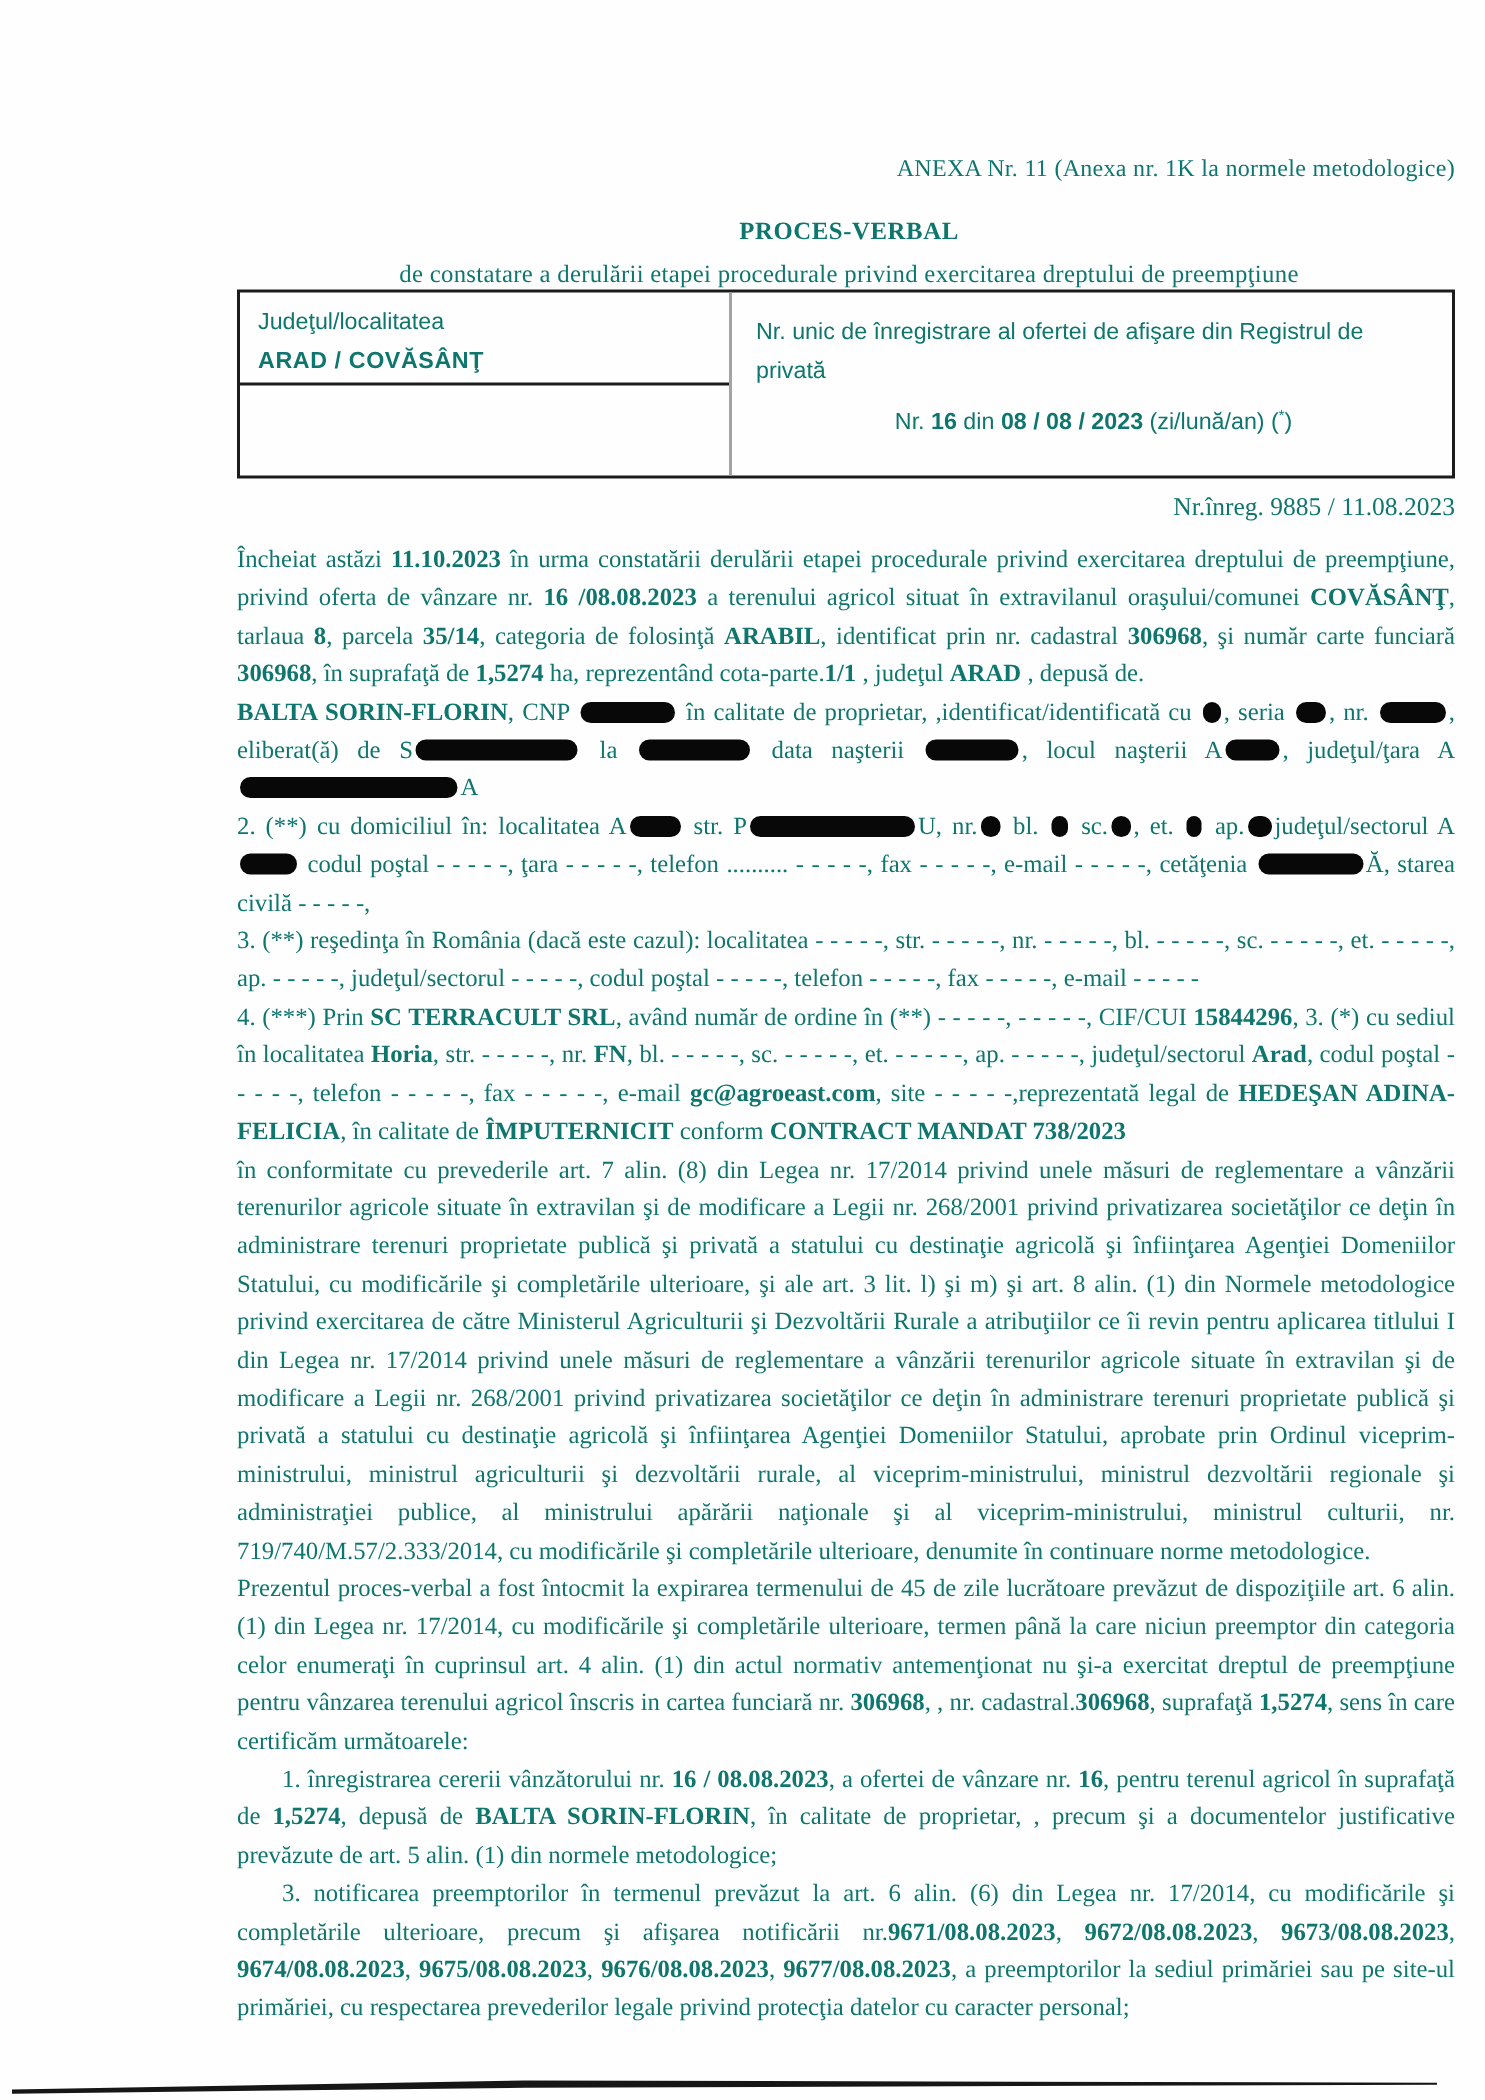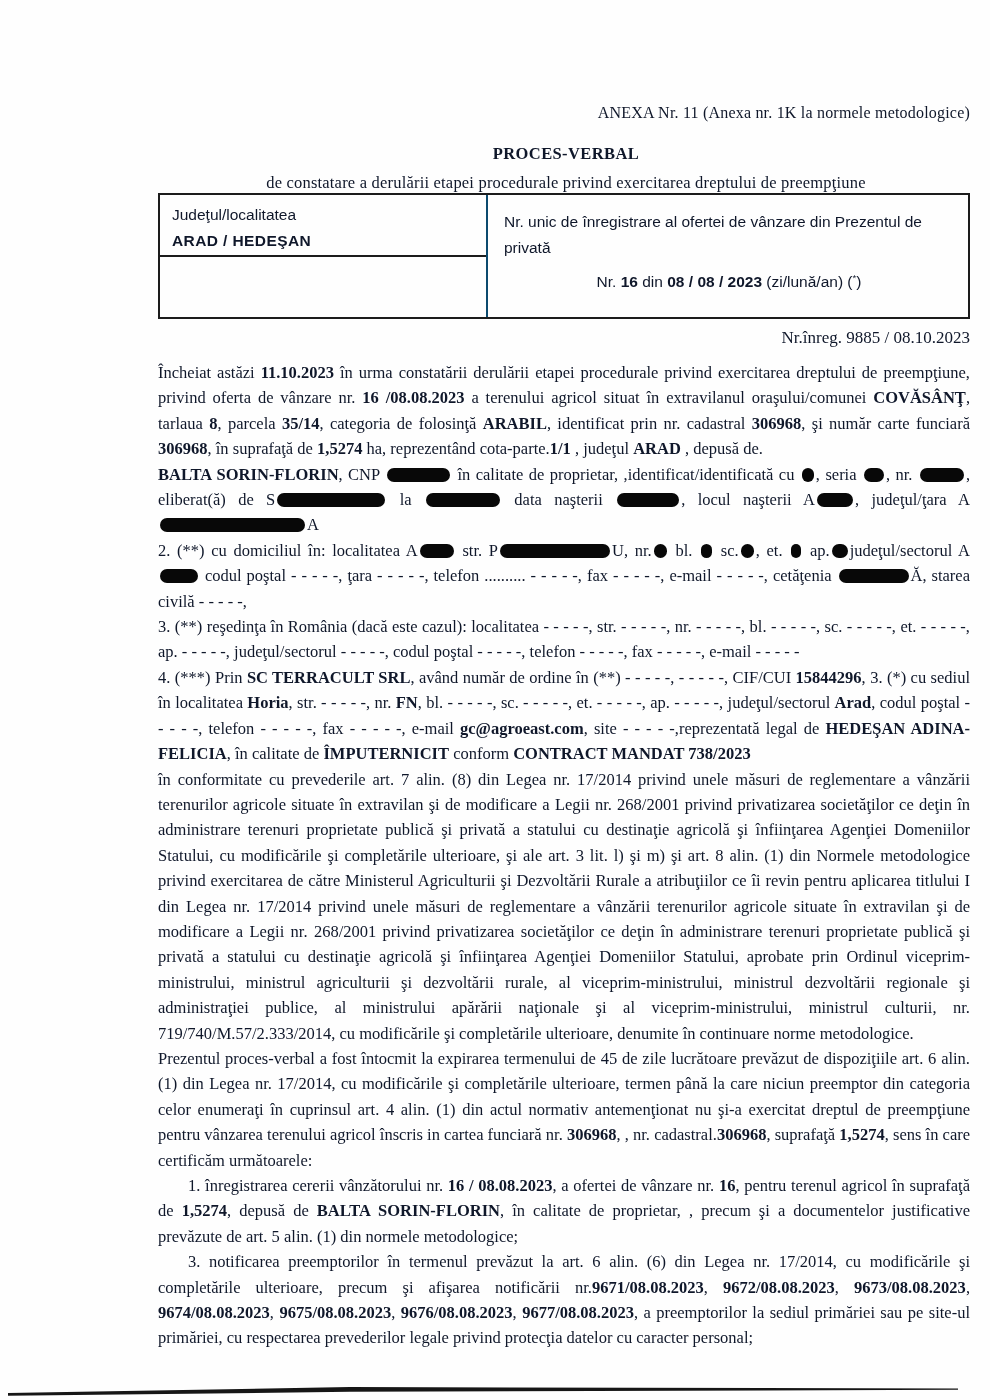--- a/index.html
+++ b/index.html
@@ -1,21 +1,21 @@
 <!DOCTYPE html>
 <html><head>
 <meta charset="utf-8">
 <style>
   html,body{margin:0;padding:0;background:#9a9a9a;}
   .page{
     position:relative;
     width:990px;height:1400px;
     margin:0 auto;
     background:#fefefe;
-    color:#0f172a;
+    color:#0f766e;
     font-family:"Liberation Serif", serif;
     overflow:hidden;
   }
   .anexa-note{
     position:absolute;top:104px;right:20px;
     font-size:16px;letter-spacing:.2px;
   }
   .center-head{
     position:absolute;left:160px;top:144px;width:812px;
     text-align:center;
@@ -24,21 +24,21 @@
   .doc-subtitle{font-size:16.5px;font-weight:400;margin-top:9px;letter-spacing:.2px;}
   .info-table{
     position:absolute;left:158px;top:193px;width:808px;height:122px;
     border:2px solid #1c1c1c;
     display:flex;
     font-family:"Liberation Sans", sans-serif;
     font-size:15.5px;
     box-sizing:content-box;
     background:#fefefe;
   }
-  .col-left{width:326px;border-right:2px solid #0c4a6e;display:flex;flex-direction:column;justify-content:space-between;}
+  .col-left{width:326px;border-right:2px solid #a3a3a3;display:flex;flex-direction:column;justify-content:space-between;}
   .cell{box-sizing:border-box;padding:7px 12px 0 12px;}
   .cell-top{height:62px;border-bottom:2px solid #1c1c1c;}
   .cell-bottom{flex:1;}
   .tbl-label{line-height:25px;}
   .tbl-value{font-weight:700;line-height:27px;letter-spacing:.4px;}
   .col-right{flex:1;box-sizing:border-box;padding:14px 14px 0 16px;}
   .tbl-line{line-height:26px;}
   .offer-nr-line{line-height:26px;margin-top:8px;text-align:center;}
   .reg-line{
     position:absolute;top:328px;right:20px;
@@ -68,31 +68,31 @@
 
   <div class="center-head">
     <div class="doc-title">PROCES-VERBAL</div>
     <div class="doc-subtitle">de constatare a derulării etapei procedurale privind exercitarea dreptului de preempţiune</div>
   </div>
 
   <div class="info-table">
     <div class="col-left">
       <div class="cell cell-top">
         <div class="tbl-label">Judeţul/localitatea</div>
-        <div class="tbl-value">ARAD / HEDEŞAN</div>
+        <div class="tbl-value">ARAD / COVĂSÂNŢ</div>
       </div>
     </div>
     <div class="col-right">
-      <div class="tbl-line">Nr. unic de înregistrare al ofertei de vânzare din Prezentul de</div>
+      <div class="tbl-line">Nr. unic de înregistrare al ofertei de afişare din Registrul de</div>
       <div class="tbl-line">privată</div>
       <div class="offer-nr-line"><span>Nr. </span><span class="b">16</span><span> din </span><span class="b">08 / 08 / 2023</span><span> (zi/lună/an) (</span><sup>*</sup><span>)</span></div>
     </div>
   </div>
 
-  <div class="reg-line">Nr.înreg. 9885 / 08.10.2023</div>
+  <div class="reg-line">Nr.înreg. 9885 / 11.08.2023</div>
 
   <div class="body-text">
     <p><span>Încheiat astăzi </span><span class="b">11.10.2023</span><span> în urma constatării derulării etapei procedurale privind exercitarea dreptului de preempţiune, privind oferta de vânzare nr. </span><span class="b">16 /08.08.2023</span><span> a terenului agricol situat în extravilanul oraşului/comunei </span><span class="b">COVĂSÂNŢ</span><span>, tarlaua </span><span class="b">8</span><span>, parcela </span><span class="b">35/14</span><span>, categoria de folosinţă </span><span class="b">ARABIL</span><span>, identificat prin nr. cadastral </span><span class="b">306968</span><span>, şi număr carte funciară </span><span class="b">306968</span><span>, în suprafaţă de </span><span class="b">1,5274</span><span> ha, reprezentând cota-parte.</span><span class="b">1/1</span><span> , judeţul </span><span class="b">ARAD</span><span> , depusă de.</span></p>
     <p><span class="b">BALTA SORIN-FLORIN</span><span>, CNP </span><span class="redact" style="width: 63px;"></span><span> în calitate de proprietar, ,identificat/identificată cu </span><span class="redact" style="width: 12px;"></span><span>, seria </span><span class="redact" style="width: 20px;"></span><span>, nr. </span><span class="redact" style="width: 44px;"></span><span>, eliberat(ă) de S</span><span class="redact" style="width: 108px;"></span><span> la </span><span class="redact" style="width: 74px;"></span><span> data naşterii </span><span class="redact" style="width: 62px;"></span><span>, locul naşterii A</span><span class="redact" style="width: 36px;"></span><span>, judeţul/ţara A</span><span class="redact" style="width: 145px;"></span><span>A</span></p>
     <p><span>2. (**) cu domiciliul în: localitatea A</span><span class="redact" style="width: 34px;"></span><span> str. P</span><span class="redact" style="width: 110px;"></span><span>U, nr.</span><span class="redact" style="width: 13px;"></span><span> bl. </span><span class="redact" style="width: 11px;"></span><span> sc.</span><span class="redact" style="width: 13px;"></span><span>, et. </span><span class="redact" style="width: 10px;"></span><span> ap.</span><span class="redact" style="width: 16px;"></span><span>judeţul/sectorul A</span><span class="redact" style="width: 38px;"></span><span> codul poştal - - - - -, ţara - - - - -, telefon .......... - - - - -, fax - - - - -, e-mail - - - - -, cetăţenia </span><span class="redact" style="width: 70px;"></span><span>Ă, starea civilă - - - - -,</span></p>
     <p><span>3. (**) reşedinţa în România (dacă este cazul): localitatea - - - - -, str. - - - - -, nr. - - - - -, bl. - - - - -, sc. - - - - -, et. - - - - -, ap. - - - - -, judeţul/sectorul - - - - -, codul poştal - - - - -, telefon - - - - -, fax - - - - -, e-mail - - - - -</span></p>
     <p><span>4. (***) Prin </span><span class="b">SC TERRACULT SRL</span><span>, având număr de ordine în (**) - - - - -, - - - - -, CIF/CUI </span><span class="b">15844296</span><span>, 3. (*) cu sediul în localitatea </span><span class="b">Horia</span><span>, str. - - - - -, nr. </span><span class="b">FN</span><span>, bl. - - - - -, sc. - - - - -, et. - - - - -, ap. - - - - -, judeţul/sectorul </span><span class="b">Arad</span><span>, codul poştal - - - - -, telefon - - - - -, fax - - - - -, e-mail </span><span class="b">gc@agroeast.com</span><span>, site - - - - -,reprezentată legal de </span><span class="b">HEDEŞAN ADINA-FELICIA</span><span>, în calitate de </span><span class="b">ÎMPUTERNICIT</span><span> conform </span><span class="b">CONTRACT MANDAT 738/2023</span></p>
     <p><span>în conformitate cu prevederile art. 7 alin. (8) din Legea nr. 17/2014 privind unele măsuri de reglementare a vânzării terenurilor agricole situate în extravilan şi de modificare a Legii nr. 268/2001 privind privatizarea societăţilor ce deţin în administrare terenuri proprietate publică şi privată a statului cu destinaţie agricolă şi înfiinţarea Agenţiei Domeniilor Statului, cu modificările şi completările ulterioare, şi ale art. 3 lit. l) şi m) şi art. 8 alin. (1) din Normele metodologice privind exercitarea de către Ministerul Agriculturii şi Dezvoltării Rurale a atribuţiilor ce îi revin pentru aplicarea titlului I din Legea nr. 17/2014 privind unele măsuri de reglementare a vânzării terenurilor agricole situate în extravilan şi de modificare a Legii nr. 268/2001 privind privatizarea societăţilor ce deţin în administrare terenuri proprietate publică şi privată a statului cu destinaţie agricolă şi înfiinţarea Agenţiei Domeniilor Statului, aprobate prin Ordinul viceprim-ministrului, ministrul agriculturii şi dezvoltării rurale, al viceprim-ministrului, ministrul dezvoltării regionale şi administraţiei publice, al ministrului apărării naţionale şi al viceprim-ministrului, ministrul culturii, nr. 719/740/M.57/2.333/2014, cu modificările şi completările ulterioare, denumite în continuare norme metodologice.</span></p>
     <p><span>Prezentul proces-verbal a fost întocmit la expirarea termenului de 45 de zile lucrătoare prevăzut de dispoziţiile art. 6 alin. (1) din Legea nr. 17/2014, cu modificările şi completările ulterioare, termen până la care niciun preemptor din categoria celor enumeraţi în cuprinsul art. 4 alin. (1) din actul normativ antemenţionat nu şi-a exercitat dreptul de preempţiune pentru vânzarea terenului agricol înscris in cartea funciară nr. </span><span class="b">306968</span><span>, , nr. cadastral.</span><span class="b">306968</span><span>, suprafaţă </span><span class="b">1,5274</span><span>, sens în care certificăm următoarele:</span></p>
     <p class="ind"><span>1. înregistrarea cererii vânzătorului nr. </span><span class="b">16 / 08.08.2023</span><span>, a ofertei de vânzare nr. </span><span class="b">16</span><span>, pentru terenul agricol în suprafaţă de </span><span class="b">1,5274</span><span>, depusă de </span><span class="b">BALTA SORIN-FLORIN</span><span>, în calitate de proprietar, , precum şi a documentelor justificative prevăzute de art. 5 alin. (1) din normele metodologice;</span></p>

